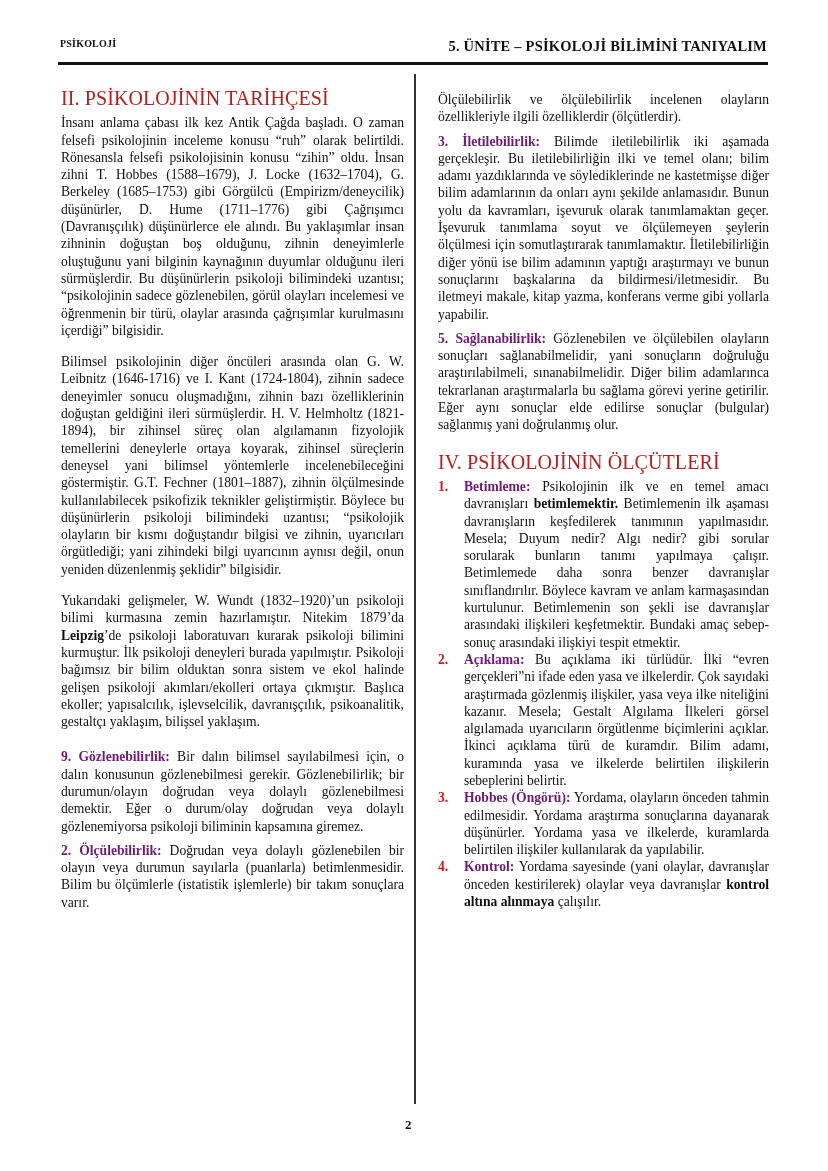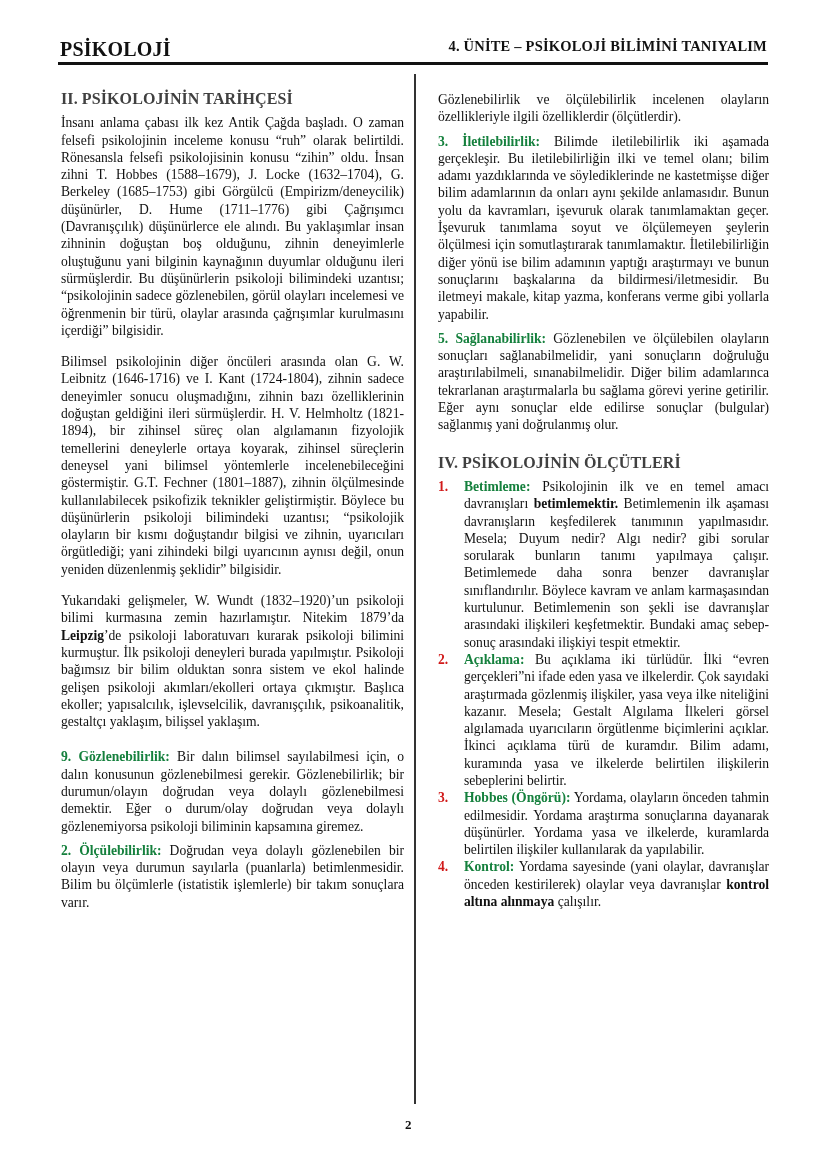--- a/index.html
+++ b/index.html
@@ -1,57 +1,57 @@
 <!DOCTYPE html>
 <html><head>
 <meta charset="utf-8">
 <style>
   html, body { margin: 0; padding: 0; background: #ffffff; }
   body { width: 828px; height: 1171px; position: relative; overflow: hidden;
          font-family: "Liberation Serif", "DejaVu Serif", serif; color: #111; }
   .header { position: absolute; left: 60px; top: 38px; width: 707px; height: 24px; }
-  .header .left { position: absolute; left: 0; top: 0; font-weight: bold; font-size: 20px; letter-spacing: 0.2px; }
+  .header .left { position: absolute; left: 0; top: 0; font-weight: bold; font-size: 10px; letter-spacing: 0.2px; }
   .header .right { position: absolute; right: 0; top: 0; font-weight: bold; font-size: 14.5px; letter-spacing: 0.2px; }
   .header-rule { position: absolute; left: 58px; top: 62px; width: 710px; height: 3px; background: #111; }
   .col-divider { position: absolute; left: 414px; top: 74px; width: 1.5px; height: 1030px; background: #333; }
   .col { position: absolute; top: 90px; font-size: 13.6px; line-height: 17.3px; text-align: justify; }
   .col.left { left: 61px; width: 343px; }
   .col.right { left: 438px; width: 331px; top: 91px; }
-  .section-title { color: #404040; font-weight: bold; font-size: 16px; margin: 0 0 7px 0; letter-spacing: 0.1px; }
+  .section-title { color: #b91c1c; font-weight: normal; font-size: 20px; margin: 0 0 7px 0; letter-spacing: 0.1px; }
   p { margin: 0 0 14px 0; }
   p.tight { margin-bottom: 7px; }
-  .term { color: #15803d; font-weight: bold; }
+  .term { color: #701a75; font-weight: bold; }
   b { font-weight: bold; }
   ol.aims { list-style: none; margin: 0; padding: 0; }
   ol.aims li { position: relative; padding-left: 26px; margin: 0; }
   ol.aims li .num { position: absolute; left: 0; top: 0; color: #d11a1a; font-weight: bold; }
   .page-number { position: absolute; left: 405px; top: 1117px; font-weight: bold; font-size: 13px; }
 </style>
 </head>
 <body>
 
 <div class="header">
   <span class="left">PSİKOLOJİ</span>
-  <span class="right">4. ÜNİTE – PSİKOLOJİ BİLİMİNİ TANIYALIM</span>
+  <span class="right">5. ÜNİTE – PSİKOLOJİ BİLİMİNİ TANIYALIM</span>
 </div>
 <div class="header-rule"></div>
 <div class="col-divider"></div>
 
 <div class="col left">
   <div class="section-title">II. PSİKOLOJİNİN TARİHÇESİ</div>
   <p>İnsanı anlama çabası ilk kez Antik Çağda başladı. O zaman felsefi psikolojinin inceleme konusu “ruh” olarak belirtildi. Rönesansla felsefi psikolojisinin konusu “zihin” oldu. İnsan zihni T. Hobbes (1588–1679), J. Locke (1632–1704), G. Berkeley (1685–1753) gibi Görgülcü (Empirizm/deneycilik) düşünürler, D. Hume (1711–1776) gibi Çağrışımcı (Davranışçılık) düşünürlerce ele alındı. Bu yaklaşımlar insan zihninin doğuştan boş olduğunu, zihnin deneyimlerle oluştuğunu yani bilginin kaynağının duyumlar olduğunu ileri sürmüşlerdir. Bu düşünürlerin psikoloji bilimindeki uzantısı; “psikolojinin sadece gözlenebilen, görül olayları incelemesi ve öğrenmenin bir türü, olaylar arasında çağrışımlar kurulmasını içerdiği” bilgisidir.</p>
   <p>Bilimsel psikolojinin diğer öncüleri arasında olan G. W. Leibnitz (1646-1716) ve I. Kant (1724-1804), zihnin sadece deneyimler sonucu oluşmadığını, zihnin bazı özelliklerinin doğuştan geldiğini ileri sürmüşlerdir.  H. V. Helmholtz (1821-1894), bir zihinsel süreç olan algılamanın fizyolojik temellerini deneylerle ortaya koyarak, zihinsel süreçlerin deneysel yani bilimsel yöntemlerle incelenebileceğini göstermiştir. G.T. Fechner (1801–1887), zihnin ölçülmesinde kullanılabilecek psikofizik teknikler geliştirmiştir. Böylece bu düşünürlerin psikoloji bilimindeki uzantısı;  “psikolojik olayların bir kısmı doğuştandır bilgisi ve zihnin, uyarıcıları örgütlediği; yani zihindeki bilgi uyarıcının aynısı değil, onun yeniden düzenlenmiş şeklidir” bilgisidir.</p>
   <p style="margin-bottom:18px;"><span>Yukarıdaki gelişmeler, W. Wundt (1832–1920)’un psikoloji bilimi kurmasına zemin hazırlamıştır. Nitekim 1879’da </span><b>Leipzig</b><span>’de psikoloji laboratuvarı kurarak psikoloji bilimini kurmuştur. İlk psikoloji deneyleri burada yapılmıştır. Psikoloji bağımsız bir bilim olduktan sonra sistem ve ekol halinde gelişen psikoloji akımları/ekolleri ortaya çıkmıştır. Başlıca ekoller; yapısalcılık, işlevselcilik, davranışçılık, psikoanalitik, gestaltçı yaklaşım, bilişsel yaklaşım.</span></p>
 
   <p class="tight"><span class="term">9. Gözlenebilirlik:</span><span> Bir dalın bilimsel sayılabilmesi için, o dalın konusunun gözlenebilmesi gerekir. Gözlenebilirlik; bir durumun/olayın doğrudan veya dolaylı gözlenebilmesi demektir. Eğer o durum/olay doğrudan veya dolaylı gözlenemiyorsa psikoloji biliminin kapsamına giremez.</span></p>
   <p class="tight"><span class="term">2. Ölçülebilirlik:</span><span> Doğrudan veya dolaylı gözlenebilen bir olayın veya durumun sayılarla (puanlarla) betimlenmesidir.  Bilim bu ölçümlerle (istatistik işlemlerle) bir takım sonuçlara varır.</span></p>
 </div>
 
 <div class="col right">
-  <p class="tight">Gözlenebilirlik ve ölçülebilirlik incelenen olayların özellikleriyle ilgili özelliklerdir (ölçütlerdir).</p>
+  <p class="tight">Ölçülebilirlik ve ölçülebilirlik incelenen olayların özellikleriyle ilgili özelliklerdir (ölçütlerdir).</p>
   <p class="tight"><span class="term">3. İletilebilirlik:</span><span> Bilimde iletilebilirlik iki aşamada gerçekleşir. Bu iletilebilirliğin ilki ve temel olanı; bilim adamı yazdıklarında ve söylediklerinde ne kastetmişse diğer bilim adamlarının da onları aynı şekilde anlamasıdır. Bunun yolu da kavramları, işevuruk olarak tanımlamaktan geçer. İşevuruk tanımlama soyut ve ölçülemeyen şeylerin ölçülmesi için somutlaştırarak tanımlamaktır. İletilebilirliğin diğer yönü ise bilim adamının yaptığı araştırmayı ve bunun sonuçlarını başkalarına da bildirmesi/iletmesidir. Bu iletmeyi makale, kitap yazma, konferans verme gibi yollarla yapabilir.</span></p>
   <p style="margin-bottom:20px;"><span class="term">5. Sağlanabilirlik:</span><span> Gözlenebilen ve ölçülebilen olayların sonuçları sağlanabilmelidir, yani sonuçların doğruluğu araştırılabilmeli, sınanabilmelidir. Diğer bilim adamlarınca tekrarlanan araştırmalarla bu sağlama görevi yerine getirilir. Eğer aynı sonuçlar elde edilirse sonuçlar (bulgular) sağlanmış yani doğrulanmış olur.</span></p>
 
   <div class="section-title">IV. PSİKOLOJİNİN ÖLÇÜTLERİ</div>
   <ol class="aims">
     <li>
       <span class="num">1.</span><span class="term">Betimleme:</span><span> Psikolojinin ilk ve en temel amacı davranışları </span><b>betimlemektir.</b><span> Betimlemenin ilk aşaması davranışların keşfedilerek tanımının yapılmasıdır. Mesela; Duyum nedir? Algı nedir? gibi sorular sorularak bunların tanımı yapılmaya çalışır. Betimlemede daha sonra benzer davranışlar sınıflandırılır. Böylece kavram ve anlam karmaşasından kurtulunur. Betimlemenin son şekli ise davranışlar arasındaki ilişkileri keşfetmektir. Bundaki amaç sebep-sonuç arasındaki ilişkiyi tespit etmektir.</span>
     </li>
     <li>
       <span class="num">2.</span><span class="term">Açıklama:</span><span> Bu açıklama iki türlüdür. İlki “evren gerçekleri”ni ifade eden yasa ve ilkelerdir. Çok sayıdaki araştırmada gözlenmiş ilişkiler, yasa veya ilke niteliğini kazanır. Mesela; Gestalt Algılama İlkeleri görsel algılamada uyarıcıların örgütlenme biçimlerini açıklar. İkinci açıklama türü de kuramdır. Bilim adamı, kuramında yasa ve ilkelerde belirtilen ilişkilerin sebeplerini belirtir.</span>

